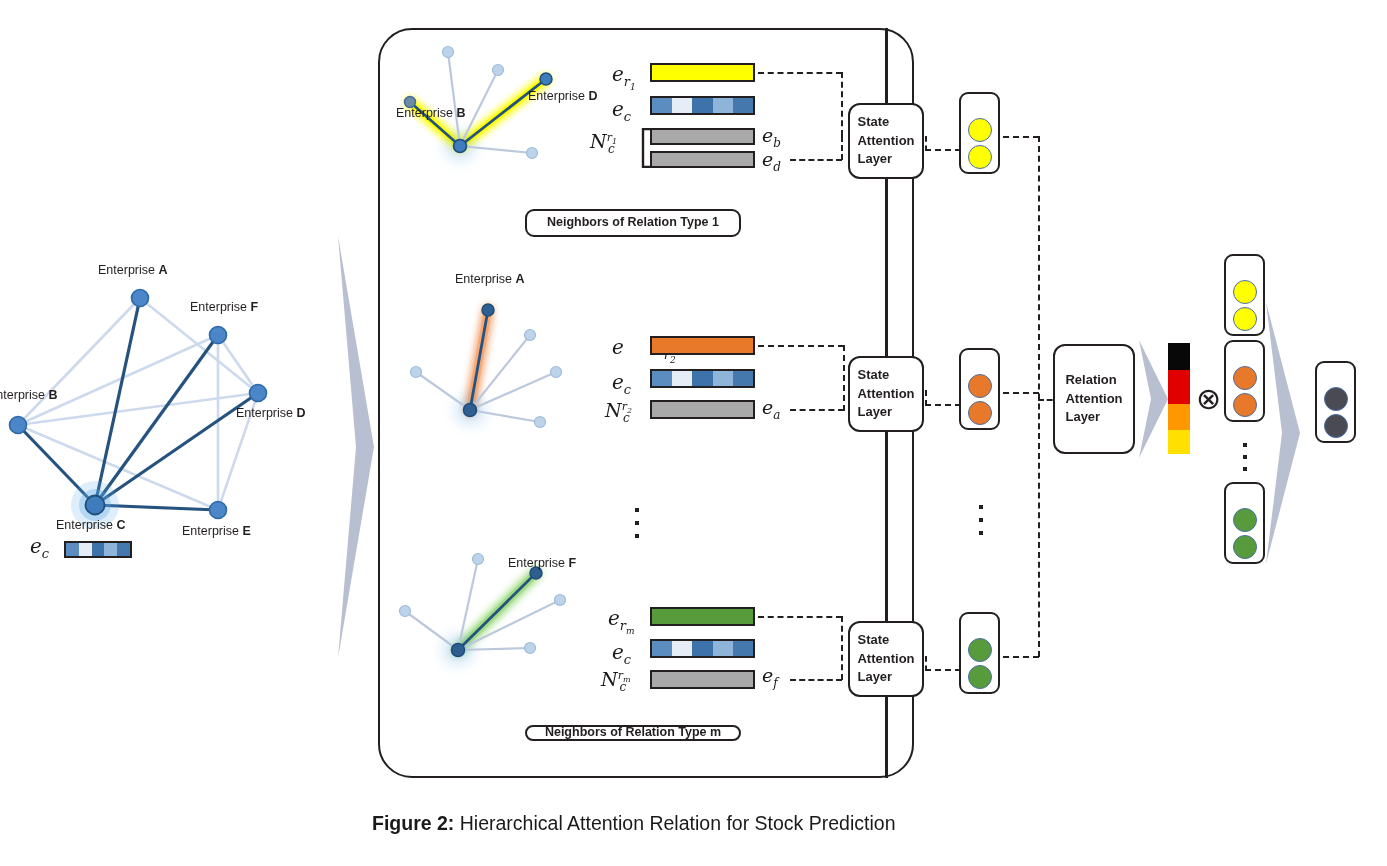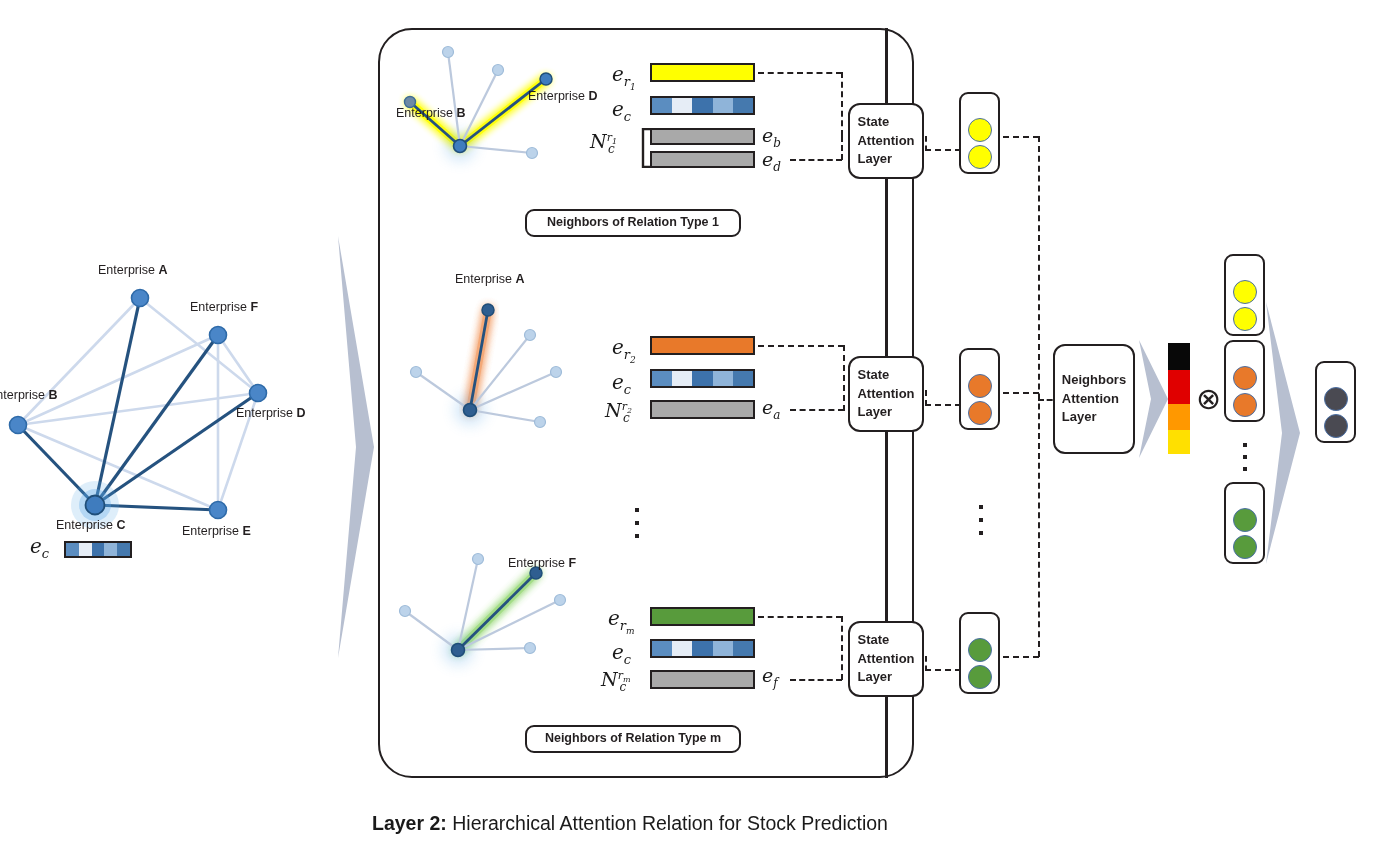--- a/index.html
+++ b/index.html
@@ -251,21 +251,21 @@
     <circle cx="132" cy="142" r="5.5" fill="#bcd3ea" stroke="#9fbcd9" stroke-width="1.2"></circle>
     <circle cx="8" cy="92" r="5.5" fill="#bcd3ea" stroke="#9fbcd9" stroke-width="1.2"></circle>
     <circle cx="80" cy="30" r="6" fill="#2f5e90" stroke="#1f4e79" stroke-width="1.5"></circle>
     <circle cx="62" cy="130" r="6.5" fill="#2f5e90" stroke="#1f4e79" stroke-width="1.6"></circle>
   </svg>
   <div class="abs lbl" style="left:455px;top:272px;">
     <span>Enterprise <b>A</b></span>
   </div>
 
   <div class="abs math" style="left:612px;top:335px;font-size:20px;">
-    <span>e</span><sub style="font-size:13px;"><span>r</span><sub style="font-size:9px;">2</sub></sub>
+    <span>e</span><sub style="font-size:13px;margin-left:40px;"><span>r</span><sub style="font-size:9px;">2</sub></sub>
   </div>
   <div class="abs bar" style="left:650px;top:336px;width:105px;height:19px;">
     <span style="width:100%;background:#e8792a;"></span>
   </div>
 
   <div class="abs math" style="left:612px;top:370px;font-size:20px;">
     <span>e</span><sub style="font-size:13px;">c</sub>
   </div>
   <div class="abs bar" style="left:650px;top:369px;width:105px;height:19px;">
     <span style="width:20%;background:#5b8dc0;"></span>
@@ -352,21 +352,21 @@
   <div class="abs math" style="left:601px;top:668px;font-size:19px;">
     <span>N</span><sup style="font-size:11px;"><span>r</span><sub style="font-size:8px;">m</sub></sup><sub style="font-size:12px;margin-left:-11px;">c</sub>
   </div>
   <div class="abs bar" style="left:650px;top:670px;width:105px;height:19px;">
     <span style="width:100%;background:#a9a9a9;"></span>
   </div>
   <div class="abs math" style="left:762px;top:664px;font-size:19px;">
     <span>e</span><sub style="font-size:12px;">f</sub>
   </div>
 
-  <div class="abs rbox" style="left:525px;top:725px;width:216px;height:28px;">
+  <div class="abs rbox" style="left:525px;top:725px;width:216px;height:16px;">
     <span class="t">Neighbors of Relation Type m</span>
   </div>
 
   <div class="abs dashH" style="left:758px;top:616px;width:84px;"></div>
   <div class="abs dashH" style="left:790px;top:679px;width:52px;"></div>
   <div class="abs dashV" style="left:841px;top:616px;height:64px;"></div>
 
   <div class="abs solidV" style="left:885px;top:28px;width:2.5px;height:77px;"></div>
   <div class="abs solidV" style="left:885px;top:178px;width:2.5px;height:180px;"></div>
   <div class="abs solidV" style="left:885px;top:432px;width:2.5px;height:190px;"></div>
@@ -432,21 +432,21 @@
   </div>
 
   <div class="abs dashH" style="left:1003px;top:136px;width:36px;"></div>
   <div class="abs dashH" style="left:1003px;top:392px;width:36px;"></div>
   <div class="abs dashH" style="left:1003px;top:656px;width:36px;"></div>
   <div class="abs dashV" style="left:1038px;top:136px;height:521px;"></div>
   <div class="abs dashH" style="left:1038px;top:399px;width:32px;"></div>
 
   <div class="abs attbox" style="left:1053px;top:344px;width:82px;height:110px;">
     <span class="t">
-      <span>Neighbors</span><br>
+      <span>Relation</span><br>
       <span>Attention</span><br>
       <span>Layer</span>
     </span>
   </div>
 
   <svg class="abs" style="left:1137px;top:340px;width:32px;height:118px;" viewBox="0 0 32 118">
     <polygon points="2,0 31,59 2,118 14,59" fill="#b7bfd0"></polygon>
   </svg>
 
   <div class="abs" style="left:1168px;top:343px;width:22px;height:111px;display:flex;flex-direction:column;">
@@ -496,17 +496,17 @@
 
   <div class="abs math" style="left:1319px;top:366px;font-size:17px;">
     <span>e</span><sup style="font-size:10px;">r</sup><sub style="font-size:11px;margin-left:-7px;">c</sub>
   </div>
   <div class="abs signal" style="left:1315px;top:361px;width:41px;height:82px;padding-top:24px;">
     <div class="lamp" style="width:24px;height:24px;background:#4a4a52;"></div>
     <div class="lamp" style="width:24px;height:24px;background:#4a4a52;margin-top:3px;"></div>
   </div>
 
   <div id="caption" class="abs" style="left:372px;top:812px;">
-    <span class="fignum">Layer 2:</span>
+    <span class="fignum">Figure 2:</span>
     <span>Hierarchical Attention Relation for Stock Prediction</span>
   </div>
 
 </div>
 
 </body></html>

